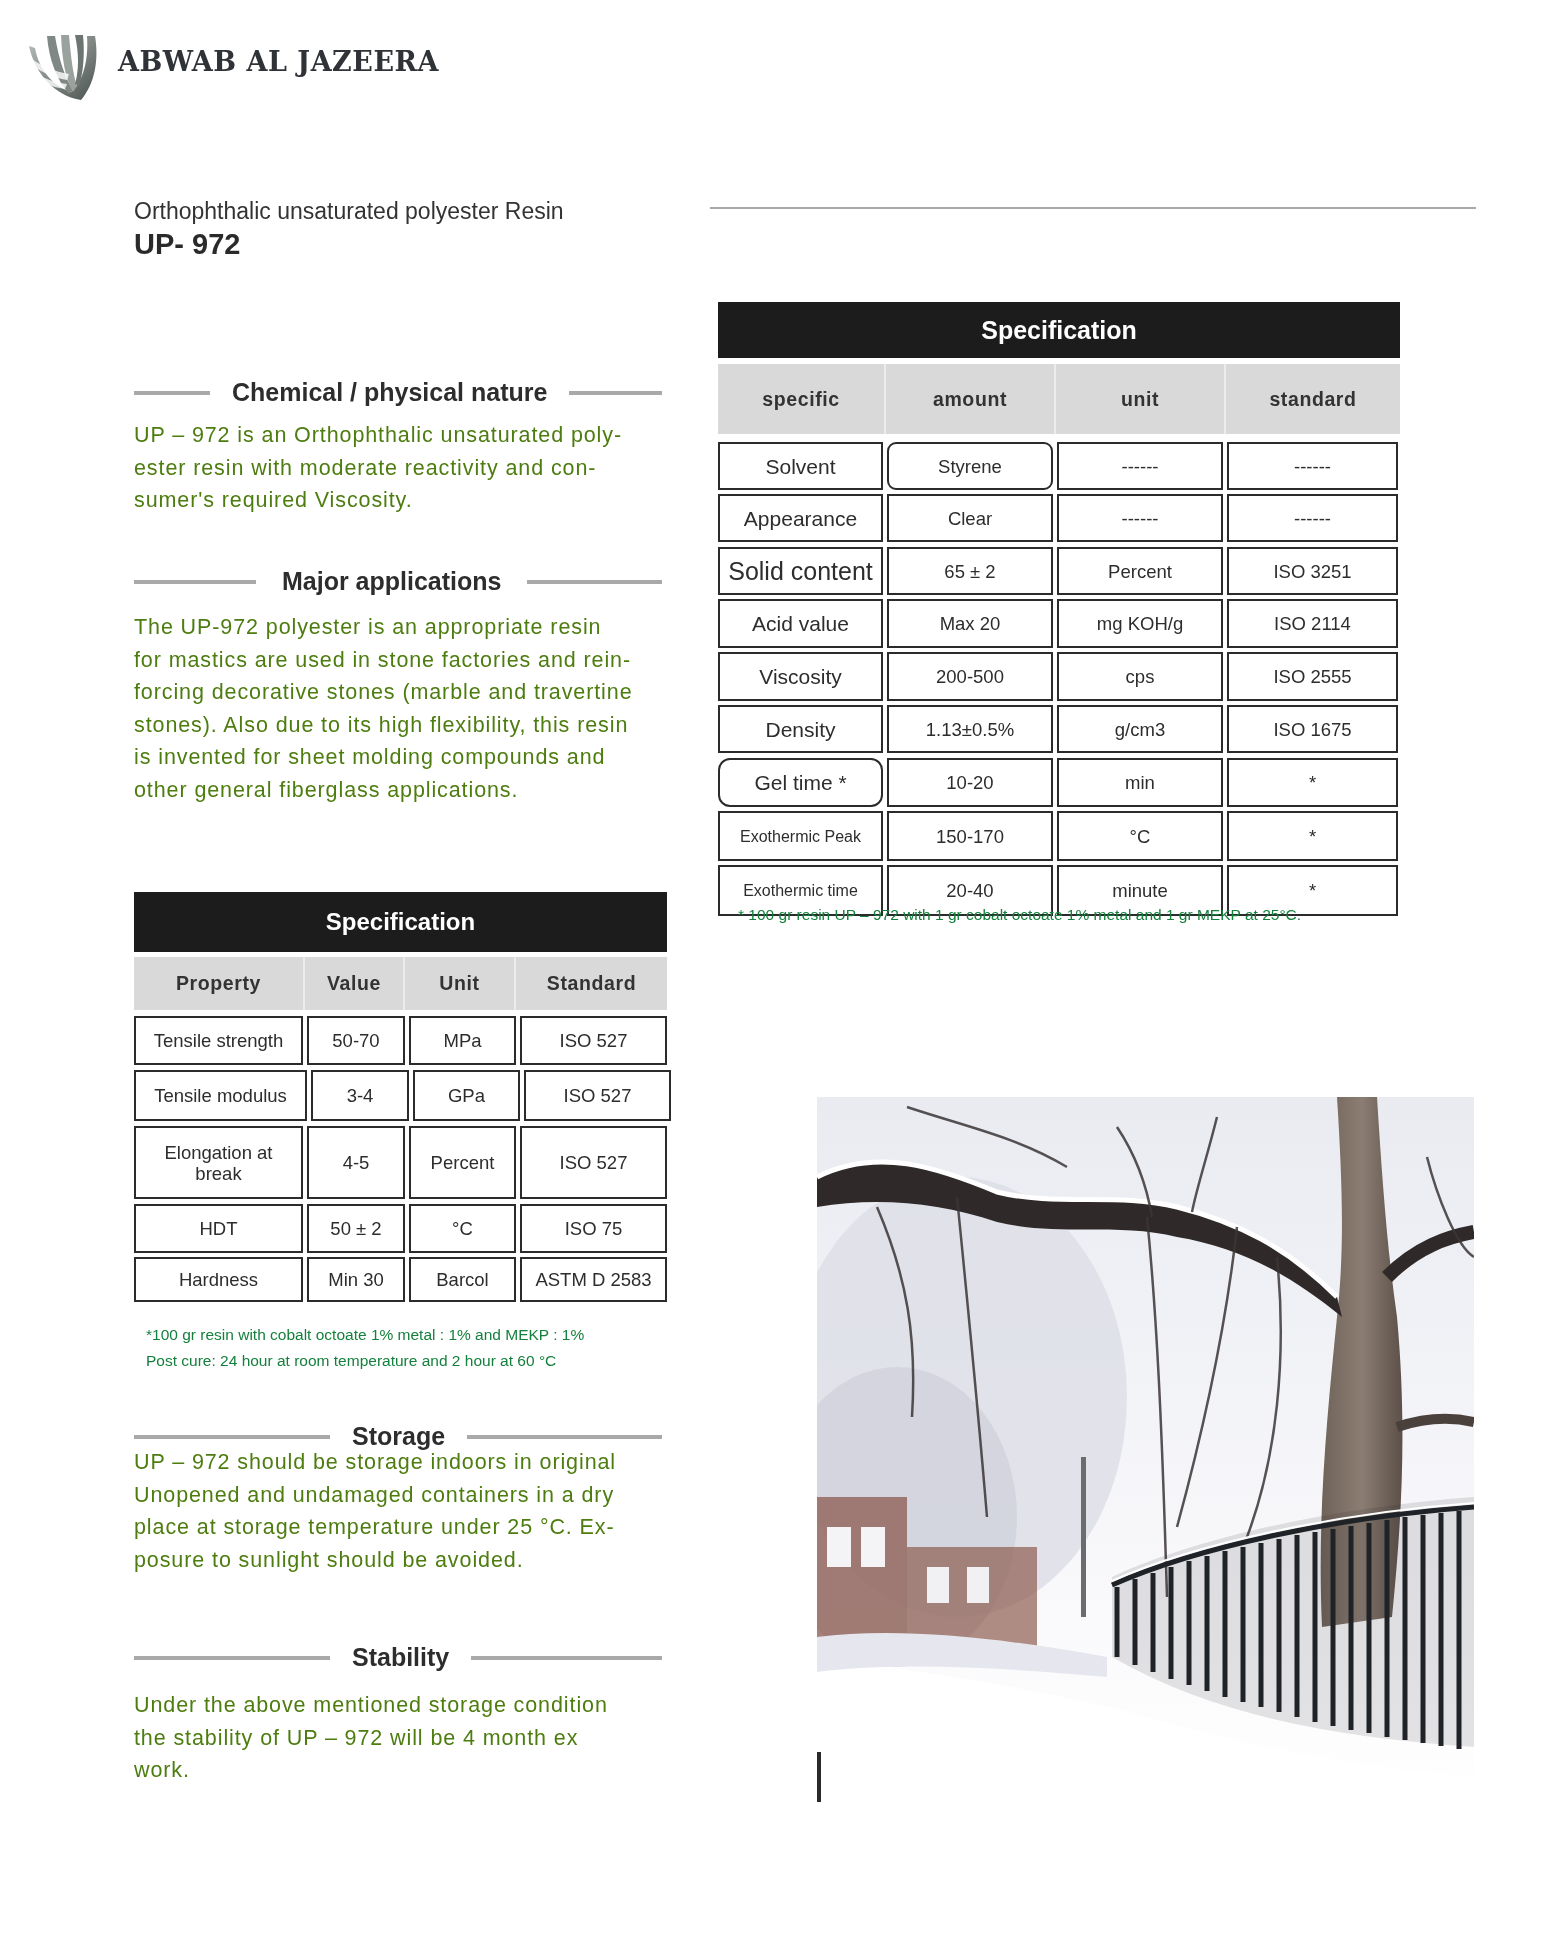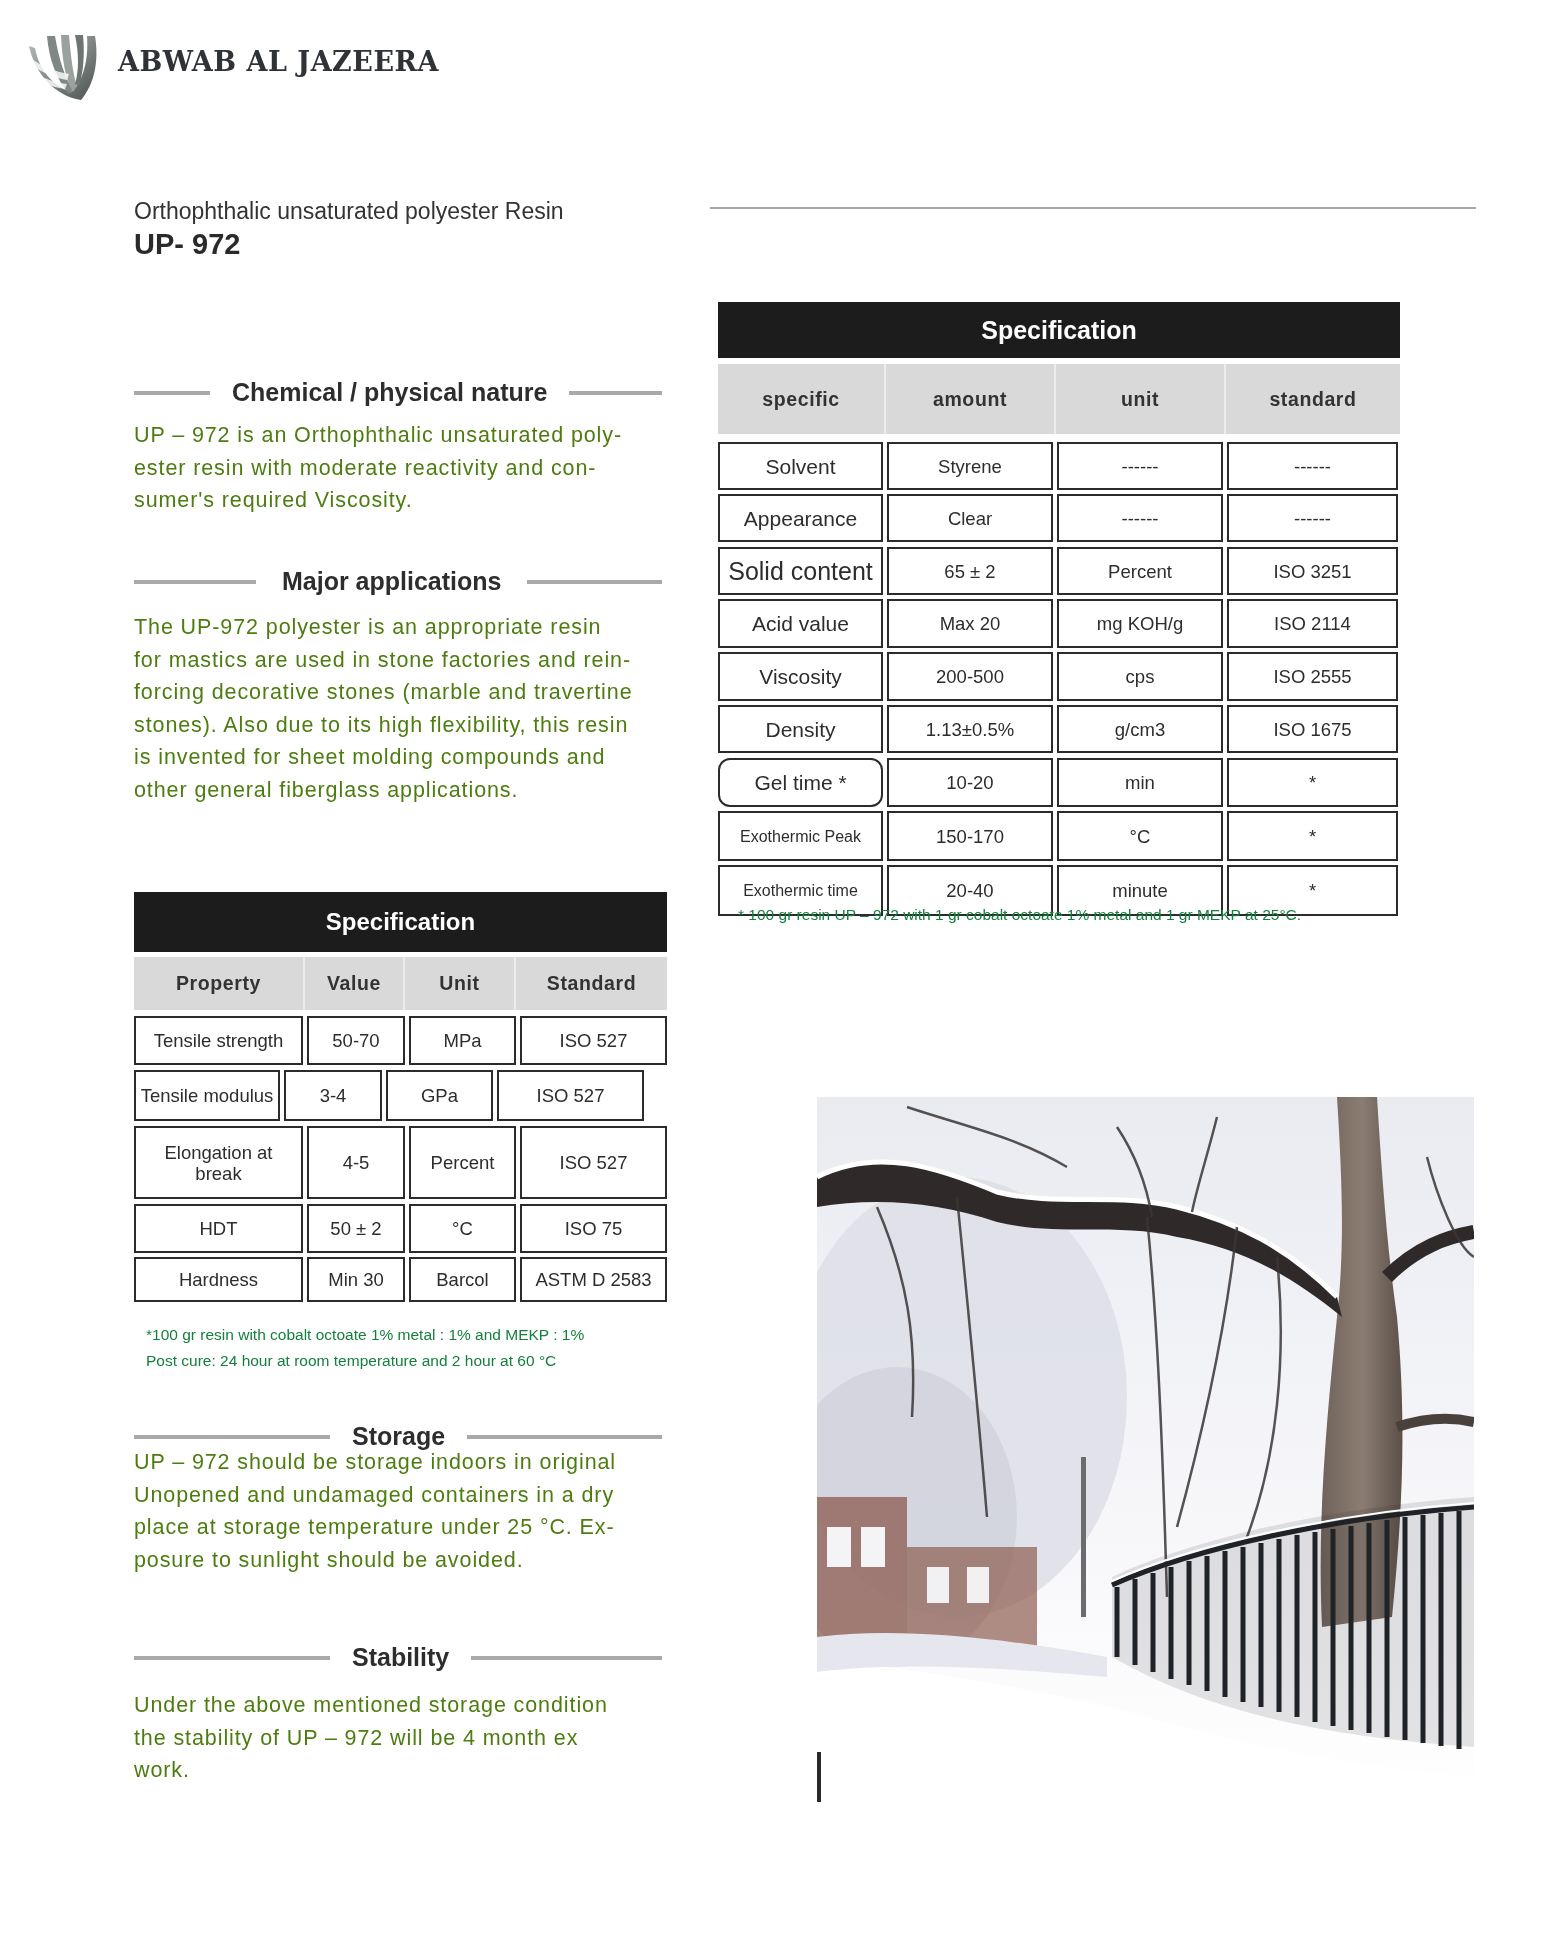--- a/index.html
+++ b/index.html
@@ -97,21 +97,21 @@
   <div class="hcell" style="width:151px;">Standard</div>
 </div>
 
 <div class="spec-row" style="left:134px; top:1016px; height:49px;">
   <div class="cell" style="width:169px;">Tensile strength</div>
   <div class="cell" style="width:98px;">50-70</div>
   <div class="cell" style="width:107px;">MPa</div>
   <div class="cell" style="width:147px;">ISO 527</div>
 </div>
 <div class="spec-row" style="left:134px; top:1070px; height:51px;">
-  <div class="cell" style="width:146px;">Tensile modulus</div>
+  <div class="cell" style="width:173px;">Tensile modulus</div>
   <div class="cell" style="width:98px;">3-4</div>
   <div class="cell" style="width:107px;">GPa</div>
   <div class="cell" style="width:147px;">ISO 527</div>
 </div>
 <div class="spec-row" style="left:134px; top:1126px; height:73px;">
   <div class="cell" style="width:169px; padding:0 24px;">Elongation at break</div>
   <div class="cell" style="width:98px;">4-5</div>
   <div class="cell" style="width:107px;">Percent</div>
   <div class="cell" style="width:147px;">ISO 527</div>
 </div>
@@ -161,21 +161,21 @@
   <div class="hcell" style="width:168px;">specific</div>
   <div class="hcell" style="width:170px;">amount</div>
   <div class="hcell" style="width:170px;">unit</div>
   <div class="hcell" style="width:174px;">standard</div>
 </div>
 
 <div id="liquid-rows"></div>
 
 <div class="spec-row" style="left:718px; top:442px; height:48px;">
   <div class="cell" style="width:165px; font-size:21px;">Solvent</div>
-  <div class="cell" style="width:166px;">Styrene</div>
+  <div class="cell" style="width:166px;border-radius:9px;">Styrene</div>
   <div class="cell" style="width:166px;">------</div>
   <div class="cell" style="width:171px;">------</div>
 </div>
 <div class="spec-row" style="left:718px; top:494px; height:48px;">
   <div class="cell" style="width:165px; font-size:21px;">Appearance</div>
   <div class="cell" style="width:166px;">Clear</div>
   <div class="cell" style="width:166px;">------</div>
   <div class="cell" style="width:171px;">------</div>
 </div>
 <div class="spec-row" style="left:718px; top:547px; height:48px;">

